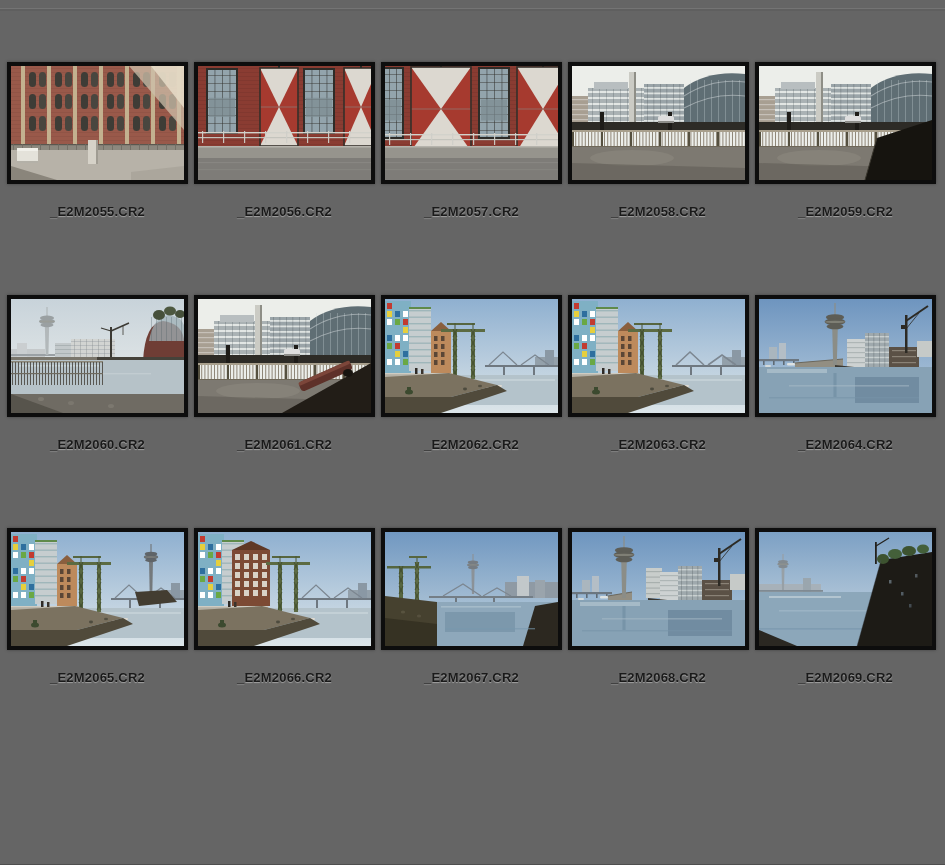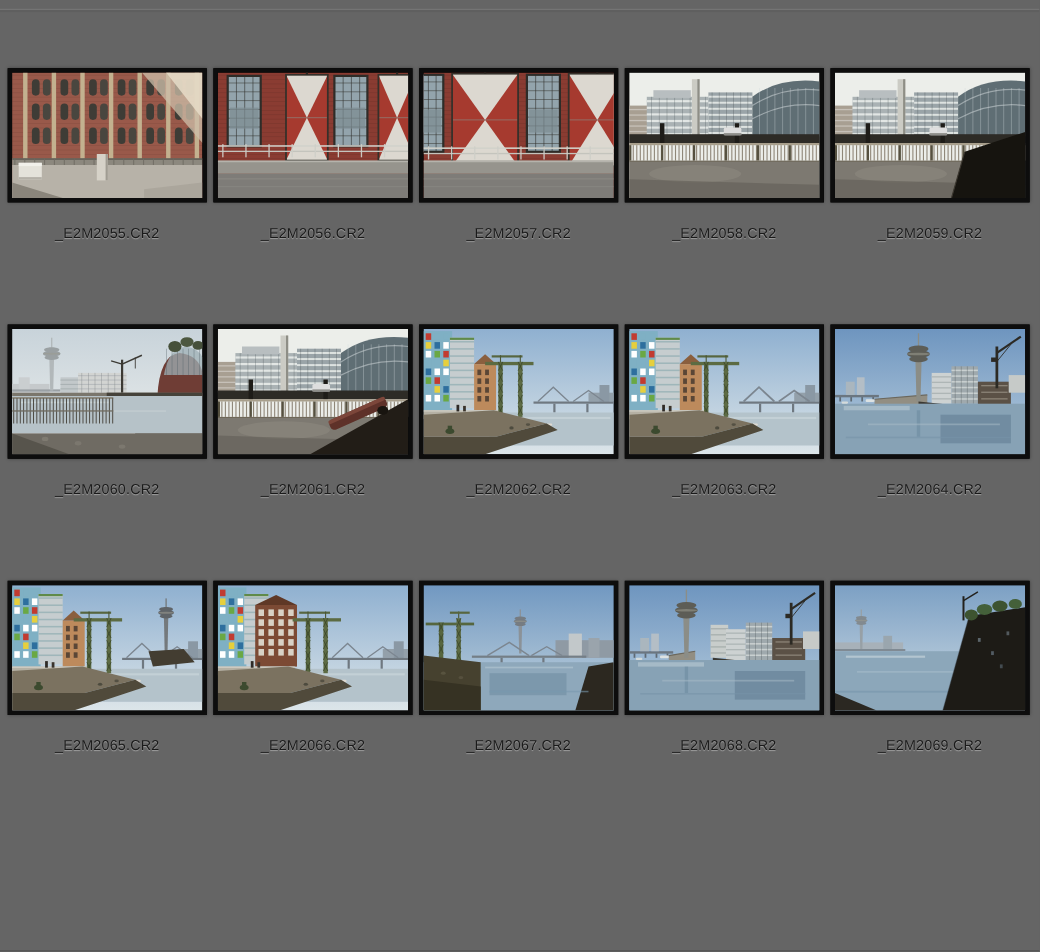--- a/index.html
+++ b/index.html
@@ -32,21 +32,21 @@
   }
   .frame{
     width:173px;height:114px;
     border:4px solid #0d0d0d;
     background:#000;
     box-shadow:0 0 3px rgba(0,0,0,0.35);
   }
   .frame svg{display:block;width:173px;height:114px;}
   .fname{
     margin-top:20px;
-    font-size:13px;line-height:15px;font-weight:normal;
+    font-size:13px;line-height:15px;font-weight:bold;
     color:#1a1a1a;
     text-shadow:0 1px 1px rgba(255,255,255,0.40);
     letter-spacing:0.2px;
     white-space:nowrap;
   }
 </style>
 </head>
 <body>
 
 <div class="app">

